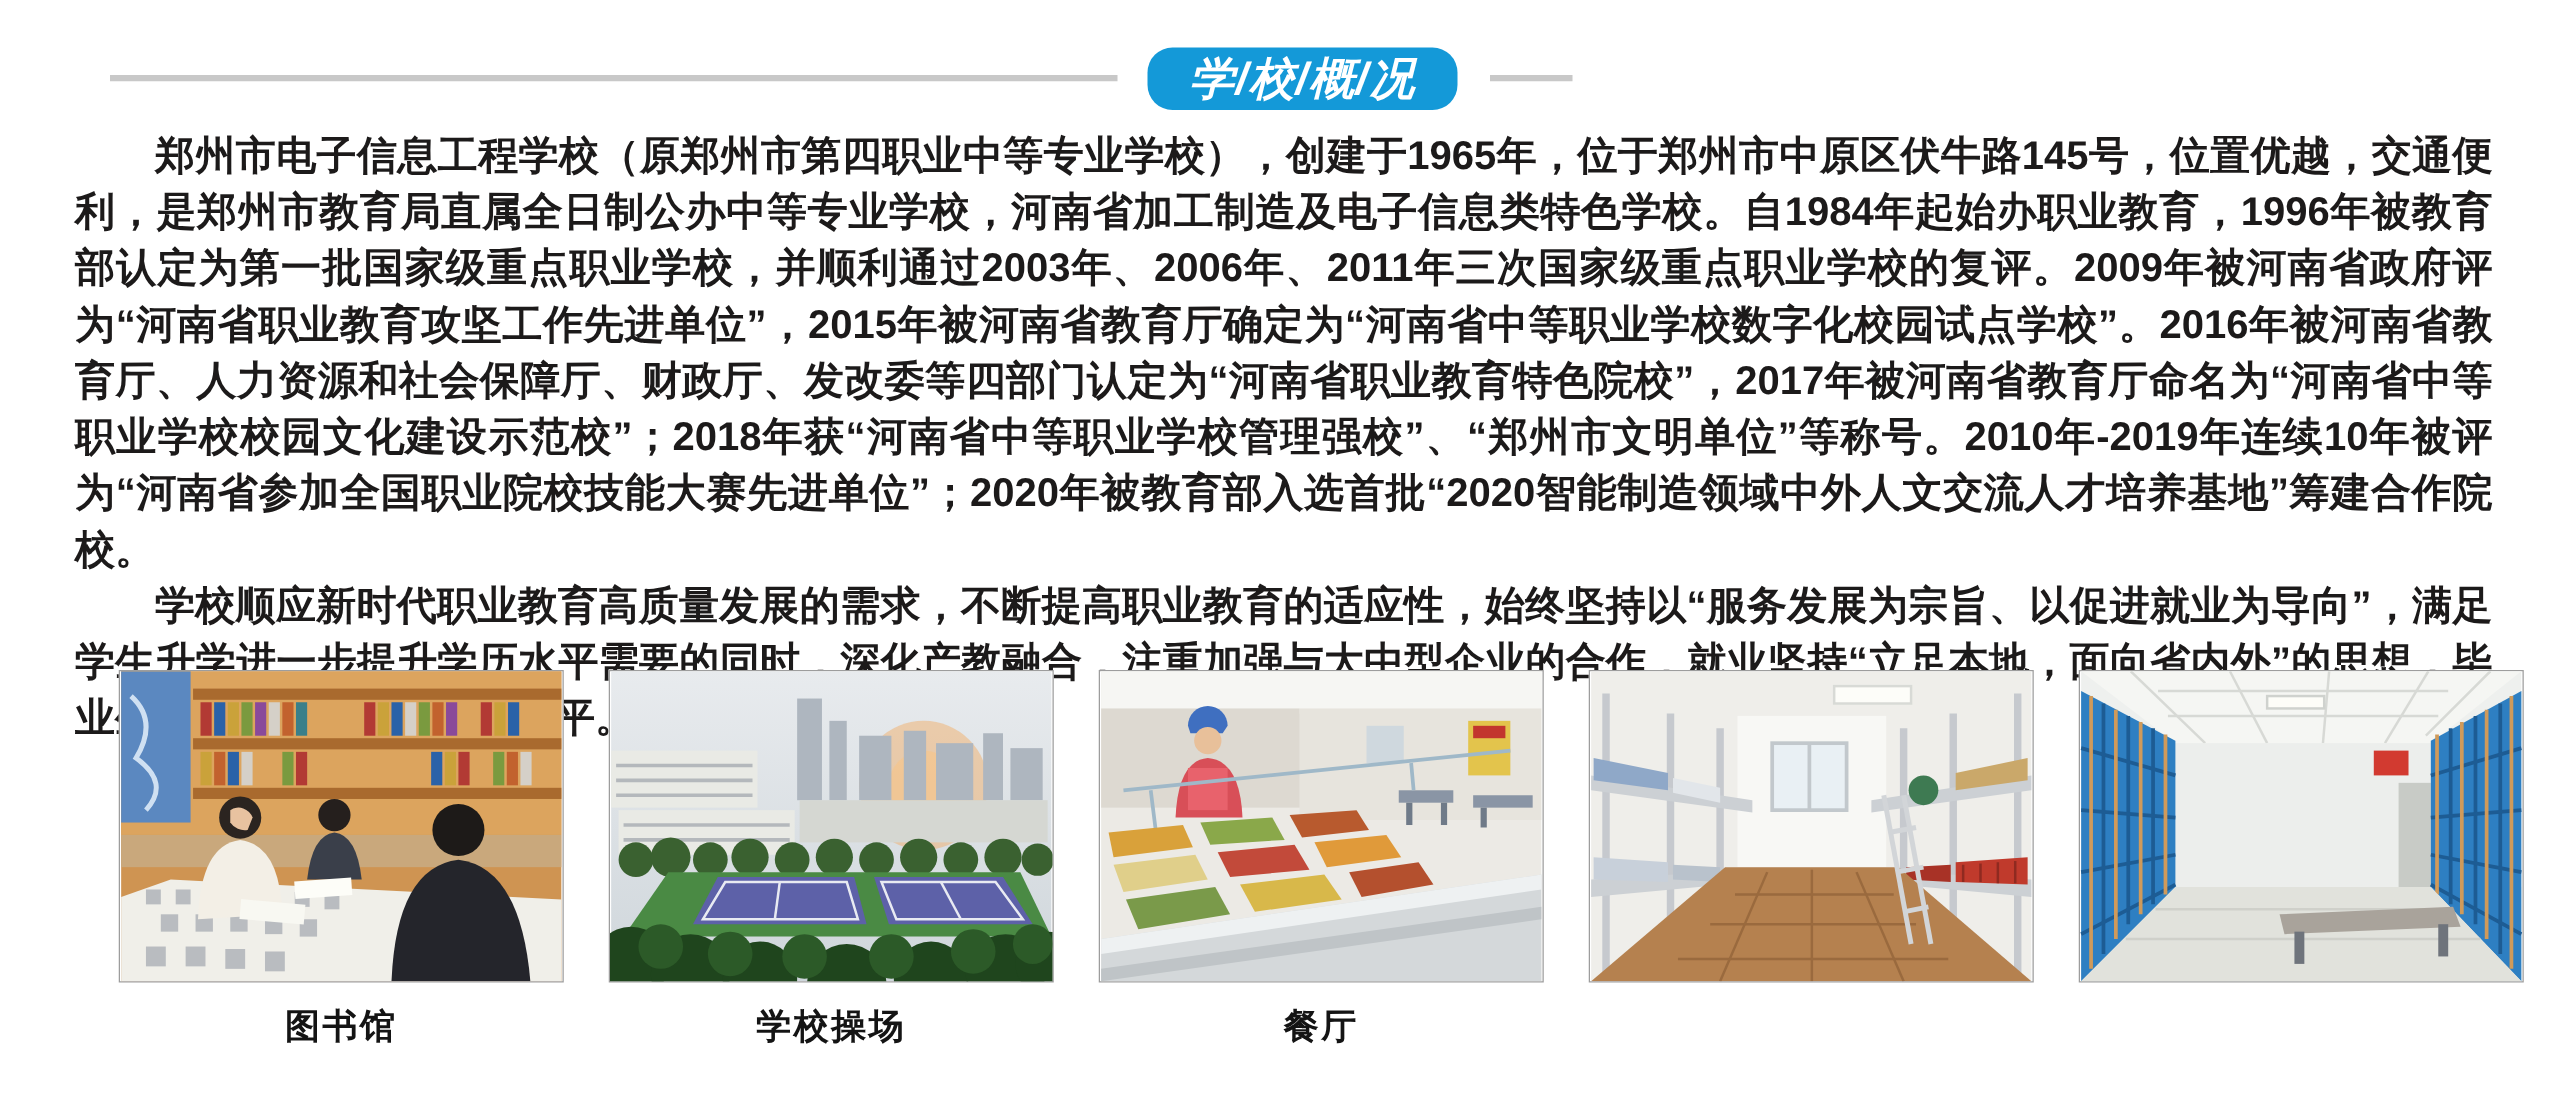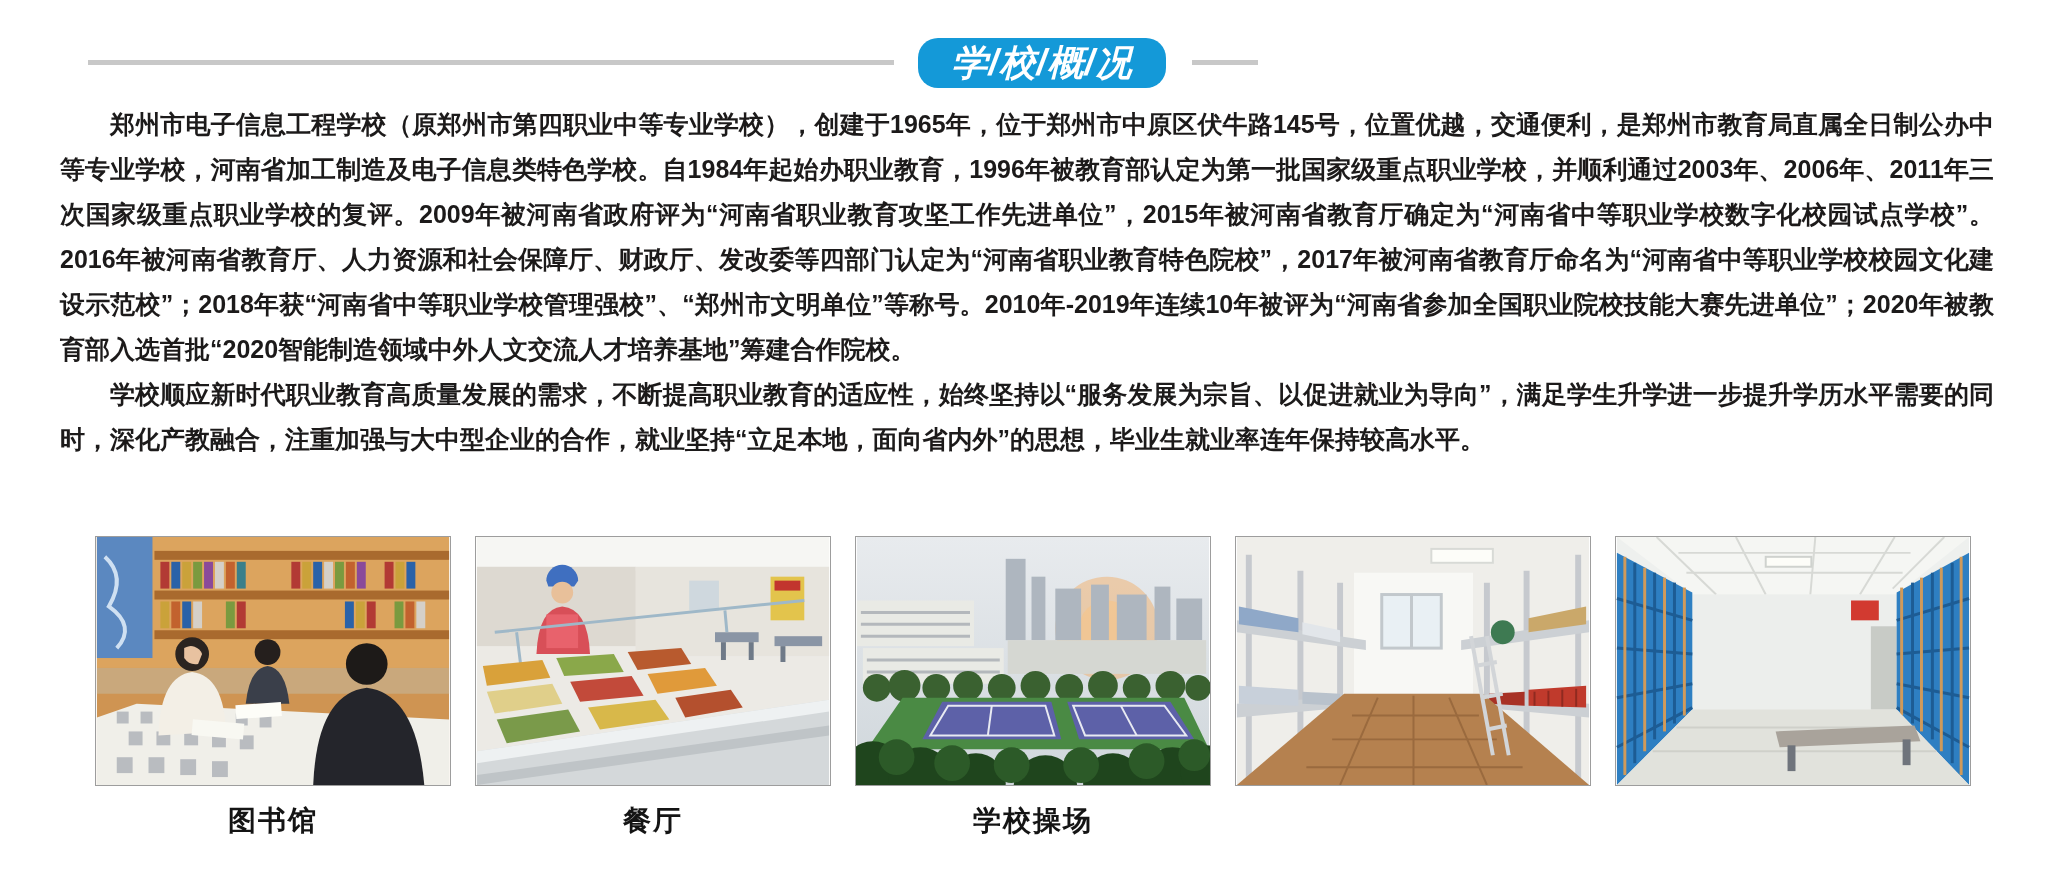--- a/index.html
+++ b/index.html
@@ -21,29 +21,29 @@
     display:flex;align-items:center;justify-content:center;
   }
   .badge span{
     color:#ffffff;font-size:36px;font-weight:bold;letter-spacing:1px;
     font-style:italic;
   }
 
   
   .article{
     margin:4px 60px 0 60px;
-    color:#1c1a1a;font-size:25px;line-height:45px;font-weight:bold;
+    color:#1c1a1a;font-size:32px;line-height:45px;font-weight:bold;
     text-align:justify;
   }
   .article p{margin:0;text-indent:2em;}
 
   
   .gallery{
     position:absolute;left:95px;top:536px;width:1874px;
-    display:flex;gap:24px;
+    display:flex;gap:36px;
   }
   .gallery figure{margin:0;width:356px;}
   .photo{
     width:354px;height:248px;border:1px solid #9d9d9d;background:#fff;
     box-sizing:content-box;
   }
   .photo svg{display:block;width:354px;height:248px;}
   .gallery figcaption{
     text-align:center;font-size:28px;font-weight:bold;color:#141414;
     margin-top:16px;letter-spacing:2px;
@@ -141,20 +141,97 @@
           <rect x="140" y="168" width="46" height="14" fill="#fdfdf8" transform="rotate(-4 163 175)"></rect>
           <rect x="96" y="186" width="52" height="16" fill="#f8f8f2" transform="rotate(5 122 194)"></rect>
         </svg>
       </div>
       <figcaption>图书馆</figcaption>
     </figure>
 
     <figure>
       <div class="photo">
         <svg viewBox="0 0 355 250">
+          <defs>
+            <linearGradient id="sky2" x1="0" y1="0" x2="0" y2="1">
+              <stop offset="0" stop-color="#e8ebee"></stop>
+                <stop offset="1" stop-color="#cfd6db"></stop>
+            </linearGradient>
+          </defs>
+          <rect width="355" height="250" fill="url(#sky2)"></rect>
+          <circle cx="252" cy="92" r="52" fill="#f2a95e" opacity="0.45"></circle>
+          <circle cx="252" cy="92" r="28" fill="#f6c488" opacity="0.6"></circle>
+          <g fill="#aeb6bf">
+            <rect x="150" y="22" width="20" height="82"></rect>
+            <rect x="176" y="40" width="14" height="64"></rect>
+            <rect x="200" y="52" width="26" height="52"></rect>
+            <rect x="236" y="48" width="18" height="56"></rect>
+            <rect x="262" y="58" width="30" height="46"></rect>
+            <rect x="300" y="50" width="16" height="54"></rect>
+            <rect x="322" y="62" width="26" height="42"></rect>
+          </g>
+          <g fill="#e9eae5">
+            <rect x="0" y="64" width="118" height="46"></rect>
+            <rect x="6" y="112" width="142" height="36"></rect>
+          </g>
+          <g stroke="#b4b8bc" stroke-width="3">
+            <line x1="4" y1="76" x2="114" y2="76"></line>
+              <line x1="4" y1="88" x2="114" y2="88"></line>
+              <line x1="4" y1="100" x2="114" y2="100"></line>
+            <line x1="10" y1="124" x2="144" y2="124"></line>
+              <line x1="10" y1="136" x2="144" y2="136"></line>
+          </g>
+          <rect x="152" y="104" width="200" height="34" fill="#d5d7d2"></rect>
+          <g fill="#3a6130">
+            <circle cx="20" cy="152" r="14"></circle>
+              <circle cx="48" cy="150" r="16"></circle>
+              <circle cx="80" cy="152" r="14"></circle>
+              <circle cx="112" cy="150" r="15"></circle>
+              <circle cx="146" cy="152" r="14"></circle>
+              <circle cx="180" cy="150" r="15"></circle>
+              <circle cx="214" cy="152" r="14"></circle>
+              <circle cx="248" cy="150" r="15"></circle>
+              <circle cx="282" cy="152" r="14"></circle>
+              <circle cx="316" cy="150" r="15"></circle>
+              <circle cx="344" cy="152" r="13"></circle>
+          </g>
+          <path d="M46,162 L330,162 L355,214 L10,214 Z" fill="#4a8a44"></path>
+          <path d="M86,166 L196,166 L206,204 L66,204 Z" fill="#5d61a8"></path>
+          <path d="M212,166 L316,166 L340,204 L224,204 Z" fill="#5d61a8"></path>
+          <g stroke="#e8eaf2" stroke-width="2" fill="none">
+            <path d="M92,170 L190,170 L199,200 L74,200 Z"></path>
+            <path d="M218,170 L310,170 L332,200 L230,200 Z"></path>
+            <line x1="136" y1="170" x2="132" y2="200"></line>
+            <line x1="266" y1="170" x2="282" y2="200"></line>
+          </g>
+          <g fill="#1f451d">
+            <circle cx="16" cy="236" r="30"></circle>
+              <circle cx="64" cy="244" r="32"></circle>
+              <circle cx="120" cy="248" r="30"></circle>
+              <circle cx="190" cy="252" r="32"></circle>
+              <circle cx="258" cy="248" r="30"></circle>
+              <circle cx="318" cy="244" r="32"></circle>
+              <circle cx="352" cy="236" r="26"></circle>
+          </g>
+          <g fill="#2c5a28">
+            <circle cx="40" cy="222" r="18"></circle>
+              <circle cx="96" cy="228" r="18"></circle>
+              <circle cx="156" cy="230" r="18"></circle>
+              <circle cx="226" cy="230" r="18"></circle>
+              <circle cx="292" cy="226" r="18"></circle>
+              <circle cx="340" cy="220" r="16"></circle>
+          </g>
+        </svg>
+      </div>
+      <figcaption>学校操场</figcaption>
+    </figure>
+
+    <figure>
+      <div class="photo">
+        <svg viewBox="0 0 355 250">
           <rect width="355" height="250" fill="#eceae5"></rect>
           <rect x="0" y="0" width="355" height="34" fill="#f6f6f3"></rect>
           <rect x="160" y="30" width="195" height="90" fill="#e7e4dd"></rect>
           <rect x="296" y="40" width="34" height="44" fill="#e3c44c"></rect>
           <rect x="300" y="44" width="26" height="10" fill="#c2352e"></rect>
           <rect x="214" y="44" width="30" height="30" fill="#cfd8de"></rect>
           <rect x="0" y="30" width="160" height="80" fill="#ddd9d1"></rect>
           <path d="M70,44 a16 16 0 0 1 32,0 l-4,6 l-26,0 Z" fill="#3f6fc0"></path>
           <circle cx="86" cy="56" r="11" fill="#e8c09a"></circle>
           <path d="M60,118 Q62,72 86,70 Q112,72 114,118 Z" fill="#d84f58"></path>
@@ -182,97 +259,20 @@
           <path d="M0,216 L355,164 L355,176 L0,228 Z" fill="#eef1f2"></path>
           <path d="M0,240 L355,190 L355,200 L0,250 Z" fill="#bfc4c7"></path>
         </svg>
       </div>
       <figcaption>餐厅</figcaption>
     </figure>
 
     <figure>
       <div class="photo">
         <svg viewBox="0 0 355 250">
-          <defs>
-            <linearGradient id="sky2" x1="0" y1="0" x2="0" y2="1">
-              <stop offset="0" stop-color="#e8ebee"></stop>
-                <stop offset="1" stop-color="#cfd6db"></stop>
-            </linearGradient>
-          </defs>
-          <rect width="355" height="250" fill="url(#sky2)"></rect>
-          <circle cx="252" cy="92" r="52" fill="#f2a95e" opacity="0.45"></circle>
-          <circle cx="252" cy="92" r="28" fill="#f6c488" opacity="0.6"></circle>
-          <g fill="#aeb6bf">
-            <rect x="150" y="22" width="20" height="82"></rect>
-            <rect x="176" y="40" width="14" height="64"></rect>
-            <rect x="200" y="52" width="26" height="52"></rect>
-            <rect x="236" y="48" width="18" height="56"></rect>
-            <rect x="262" y="58" width="30" height="46"></rect>
-            <rect x="300" y="50" width="16" height="54"></rect>
-            <rect x="322" y="62" width="26" height="42"></rect>
-          </g>
-          <g fill="#e9eae5">
-            <rect x="0" y="64" width="118" height="46"></rect>
-            <rect x="6" y="112" width="142" height="36"></rect>
-          </g>
-          <g stroke="#b4b8bc" stroke-width="3">
-            <line x1="4" y1="76" x2="114" y2="76"></line>
-              <line x1="4" y1="88" x2="114" y2="88"></line>
-              <line x1="4" y1="100" x2="114" y2="100"></line>
-            <line x1="10" y1="124" x2="144" y2="124"></line>
-              <line x1="10" y1="136" x2="144" y2="136"></line>
-          </g>
-          <rect x="152" y="104" width="200" height="34" fill="#d5d7d2"></rect>
-          <g fill="#3a6130">
-            <circle cx="20" cy="152" r="14"></circle>
-              <circle cx="48" cy="150" r="16"></circle>
-              <circle cx="80" cy="152" r="14"></circle>
-              <circle cx="112" cy="150" r="15"></circle>
-              <circle cx="146" cy="152" r="14"></circle>
-              <circle cx="180" cy="150" r="15"></circle>
-              <circle cx="214" cy="152" r="14"></circle>
-              <circle cx="248" cy="150" r="15"></circle>
-              <circle cx="282" cy="152" r="14"></circle>
-              <circle cx="316" cy="150" r="15"></circle>
-              <circle cx="344" cy="152" r="13"></circle>
-          </g>
-          <path d="M46,162 L330,162 L355,214 L10,214 Z" fill="#4a8a44"></path>
-          <path d="M86,166 L196,166 L206,204 L66,204 Z" fill="#5d61a8"></path>
-          <path d="M212,166 L316,166 L340,204 L224,204 Z" fill="#5d61a8"></path>
-          <g stroke="#e8eaf2" stroke-width="2" fill="none">
-            <path d="M92,170 L190,170 L199,200 L74,200 Z"></path>
-            <path d="M218,170 L310,170 L332,200 L230,200 Z"></path>
-            <line x1="136" y1="170" x2="132" y2="200"></line>
-            <line x1="266" y1="170" x2="282" y2="200"></line>
-          </g>
-          <g fill="#1f451d">
-            <circle cx="16" cy="236" r="30"></circle>
-              <circle cx="64" cy="244" r="32"></circle>
-              <circle cx="120" cy="248" r="30"></circle>
-              <circle cx="190" cy="252" r="32"></circle>
-              <circle cx="258" cy="248" r="30"></circle>
-              <circle cx="318" cy="244" r="32"></circle>
-              <circle cx="352" cy="236" r="26"></circle>
-          </g>
-          <g fill="#2c5a28">
-            <circle cx="40" cy="222" r="18"></circle>
-              <circle cx="96" cy="228" r="18"></circle>
-              <circle cx="156" cy="230" r="18"></circle>
-              <circle cx="226" cy="230" r="18"></circle>
-              <circle cx="292" cy="226" r="18"></circle>
-              <circle cx="340" cy="220" r="16"></circle>
-          </g>
-        </svg>
-      </div>
-      <figcaption>学校操场</figcaption>
-    </figure>
-
-    <figure>
-      <div class="photo">
-        <svg viewBox="0 0 355 250">
           <rect width="355" height="250" fill="#efeeea"></rect>
           <rect x="118" y="36" width="120" height="122" fill="#f8f8f5"></rect>
           <rect x="146" y="58" width="60" height="54" fill="#e9f0f4"></rect>
           <g stroke="#c2c8cc" stroke-width="3" fill="none">
               <rect x="146" y="58" width="60" height="54"></rect>
               <line x1="176" y1="58" x2="176" y2="112"></line>
             </g>
           <rect x="196" y="12" width="62" height="14" fill="#fdfdf9" stroke="#d8dad6" stroke-width="2"></rect>
           <g stroke="#c6c9ce" stroke-width="6">
             <line x1="12" y1="18" x2="12" y2="250"></line>

